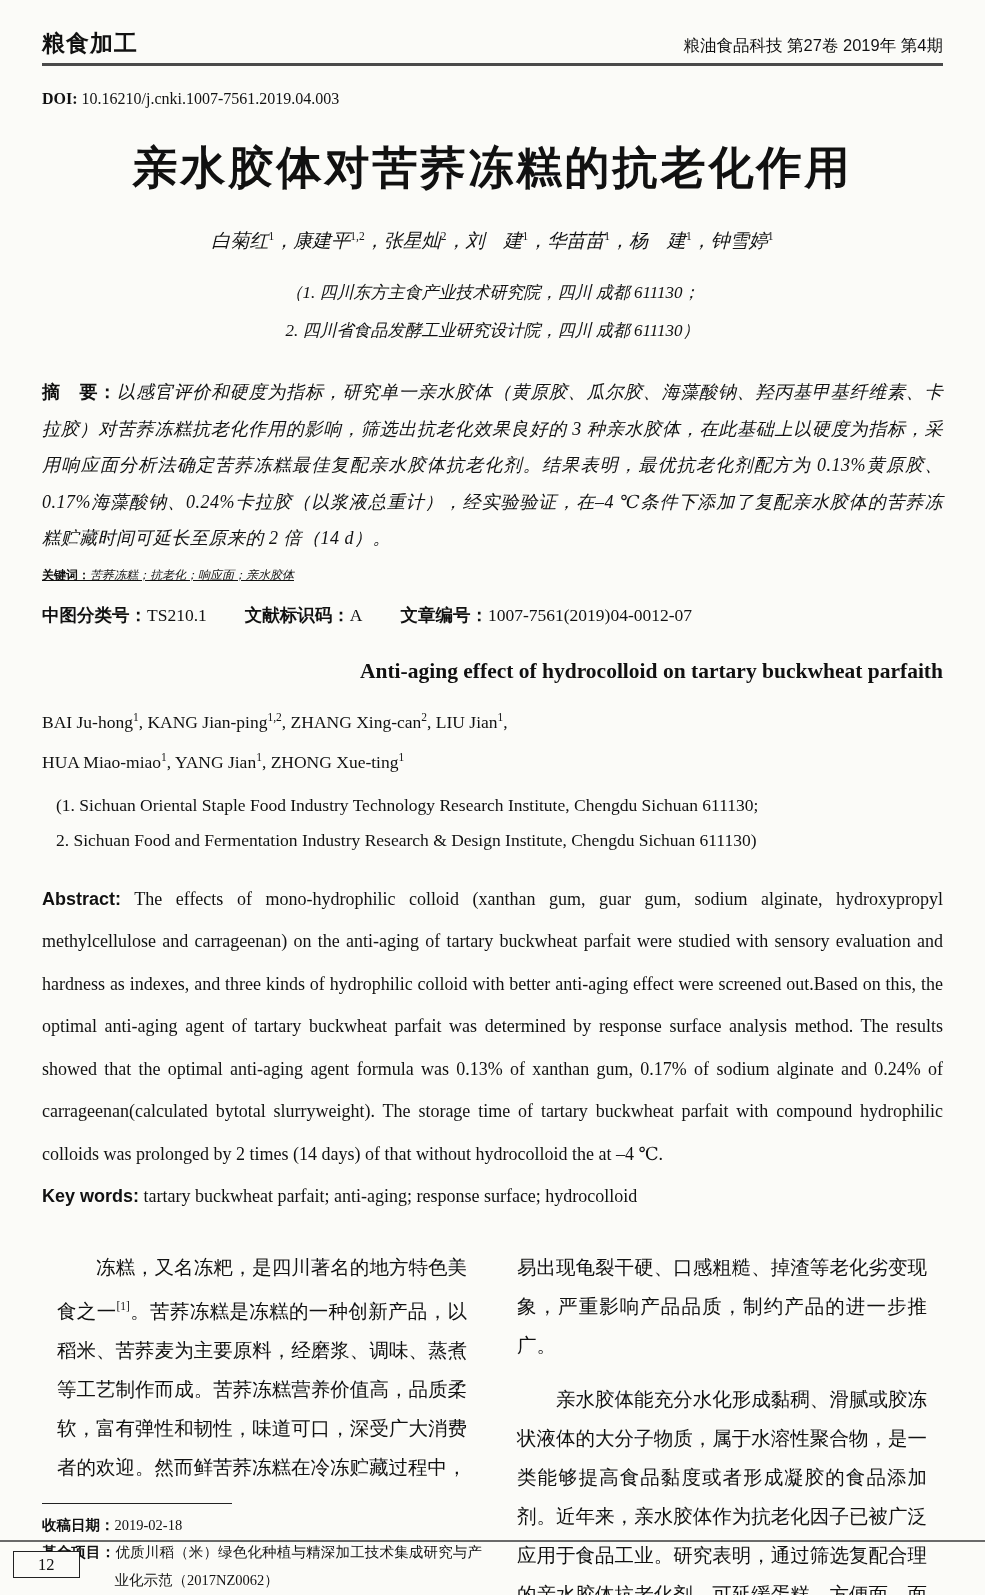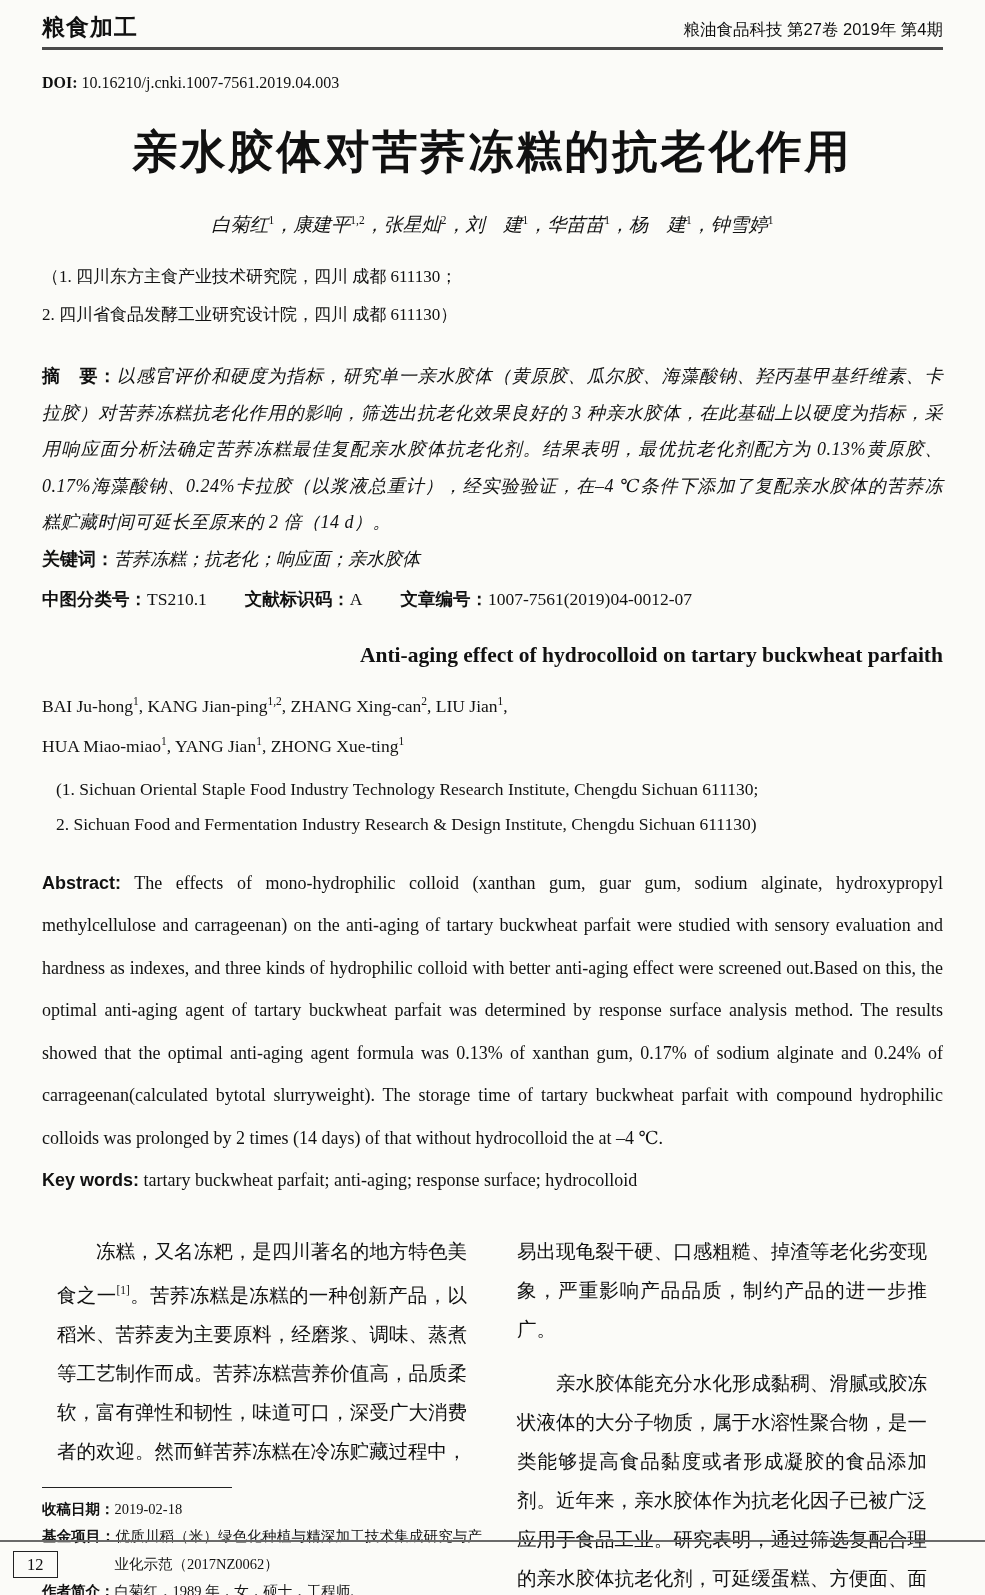--- a/index.html
+++ b/index.html
@@ -6,39 +6,39 @@
   html,body { margin:0; padding:0; }
   body {
     width:985px; height:1595px;
     background:#fbfbf8; color:#111;
     font-family:"Liberation Serif","DejaVu Serif",serif;
     position:relative; overflow:hidden;
   }
   .content { padding:12px 42px 0 42px; }
 
   
-  .hdr { display:flex; justify-content:space-between; align-items:flex-end; }
+  .hdr { display:flex; justify-content:space-between; align-items:flex-end;margin-top:16px; }
   .hdr-left { font-family:"Liberation Sans","DejaVu Sans",sans-serif; font-weight:bold; font-size:23px; letter-spacing:1px; }
   .hdr-right { font-size:16.5px; font-family:"Liberation Sans","DejaVu Sans",sans-serif; padding-bottom:2px; }
   .hdr-rule { border:none; border-top:3px solid #4a4a4a; margin:4px 0 0 0; }
 
   
   .doi { margin-top:24px; font-size:16px; }
   .doi b { font-family:"Liberation Serif",serif; }
 
   
   .title-cn { margin-top:30px; text-align:center; font-size:45px; font-weight:900; letter-spacing:3px; font-family:"Liberation Serif","DejaVu Serif",serif; }
   .authors-cn { margin-top:30px; text-align:center; font-size:19px; font-style:italic; }
   .authors-cn sup, .authors-en sup, .bodytext sup { font-size:11.5px; font-style:normal; }
-  .affil-cn { margin-top:20px; font-size:17px; line-height:38px; }
+  .affil-cn { margin-top:20px; text-align:center; font-size:17px; line-height:38px; font-style:italic; }
 
   
   .abs-cn { margin-top:24px; font-size:18px; line-height:36.5px; text-align:justify; font-style:italic; letter-spacing:0.5px; }
   .label-hei { font-weight:bold; font-style:normal; font-family:"Liberation Sans","DejaVu Sans",sans-serif; }
-  .kw-cn { font-size:18px; line-height:36.5px; font-style:italic; }
+  .kw-cn { font-size:12px; line-height:36.5px; font-style:italic;text-decoration:underline; }
   .meta-line { margin-top:4px; font-size:17.5px; line-height:36px; }
   .meta-line .gap { display:inline-block; width:38px; }
 
   
   .title-en { margin-top:26px; text-align:right; font-size:21.5px; font-weight:bold; }
   .authors-en { margin-top:16px; font-size:17.5px; line-height:35px; }
   .affil-en { margin-top:8px; font-size:17.5px; line-height:35px; padding-left:14px; }
   .abs-en { margin-top:20px; font-size:18px; line-height:42.5px; text-align:justify; }
   .kw-en { font-size:18px; line-height:42px; }
 
@@ -49,21 +49,21 @@
   .indent { text-indent:2em; }
 
   
   .fn-divider { width:190px; border:none; border-top:1.5px solid #222; margin:16px 0 8px 0; }
   .footnotes { font-size:14.5px; line-height:27.5px; }
   .fn-entry { padding-left:5em; text-indent:-5em; text-align:justify; }
   .fn-label { font-weight:bold; font-family:"Liberation Sans","DejaVu Sans",sans-serif; }
 
   
   .bottom-rule { position:absolute; left:0; right:0; top:1540px; border:none; border-top:2.5px solid #6a6a6a; margin:0; }
-  .page-num { position:absolute; left:13px; top:1551px; border:1.5px solid #222; padding:0 13px; font-size:16.5px; line-height:25px; background:#fbfbf8; }
+  .page-num { position:absolute; left:13px; top:1551px; border:1.5px solid #222; padding:0 24px; font-size:16.5px; line-height:25px; background:#fbfbf8; }
 </style>
 </head>
 <body>
 
 <div class="content">
 
   <div class="hdr">
     <span class="hdr-left">粮食加工</span>
     <span class="hdr-right">粮油食品科技 第27卷 2019年 第4期</span>
   </div>

